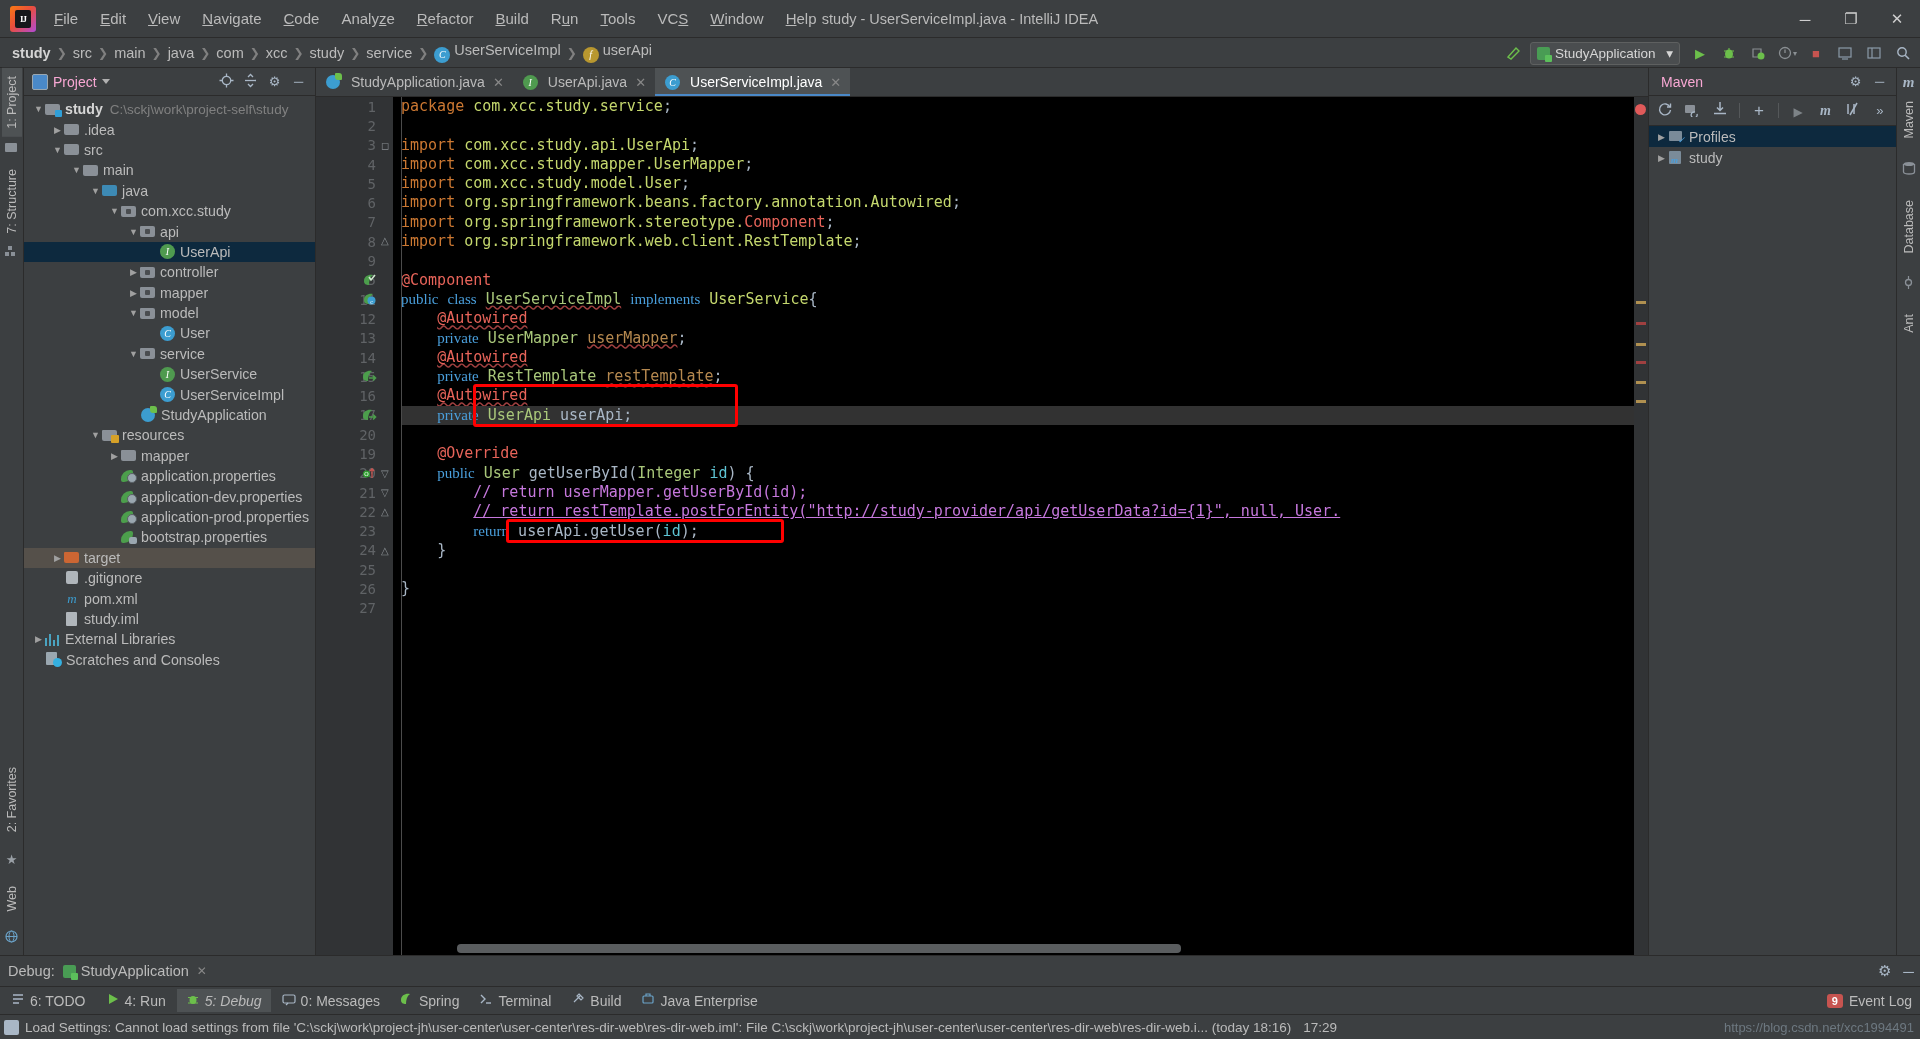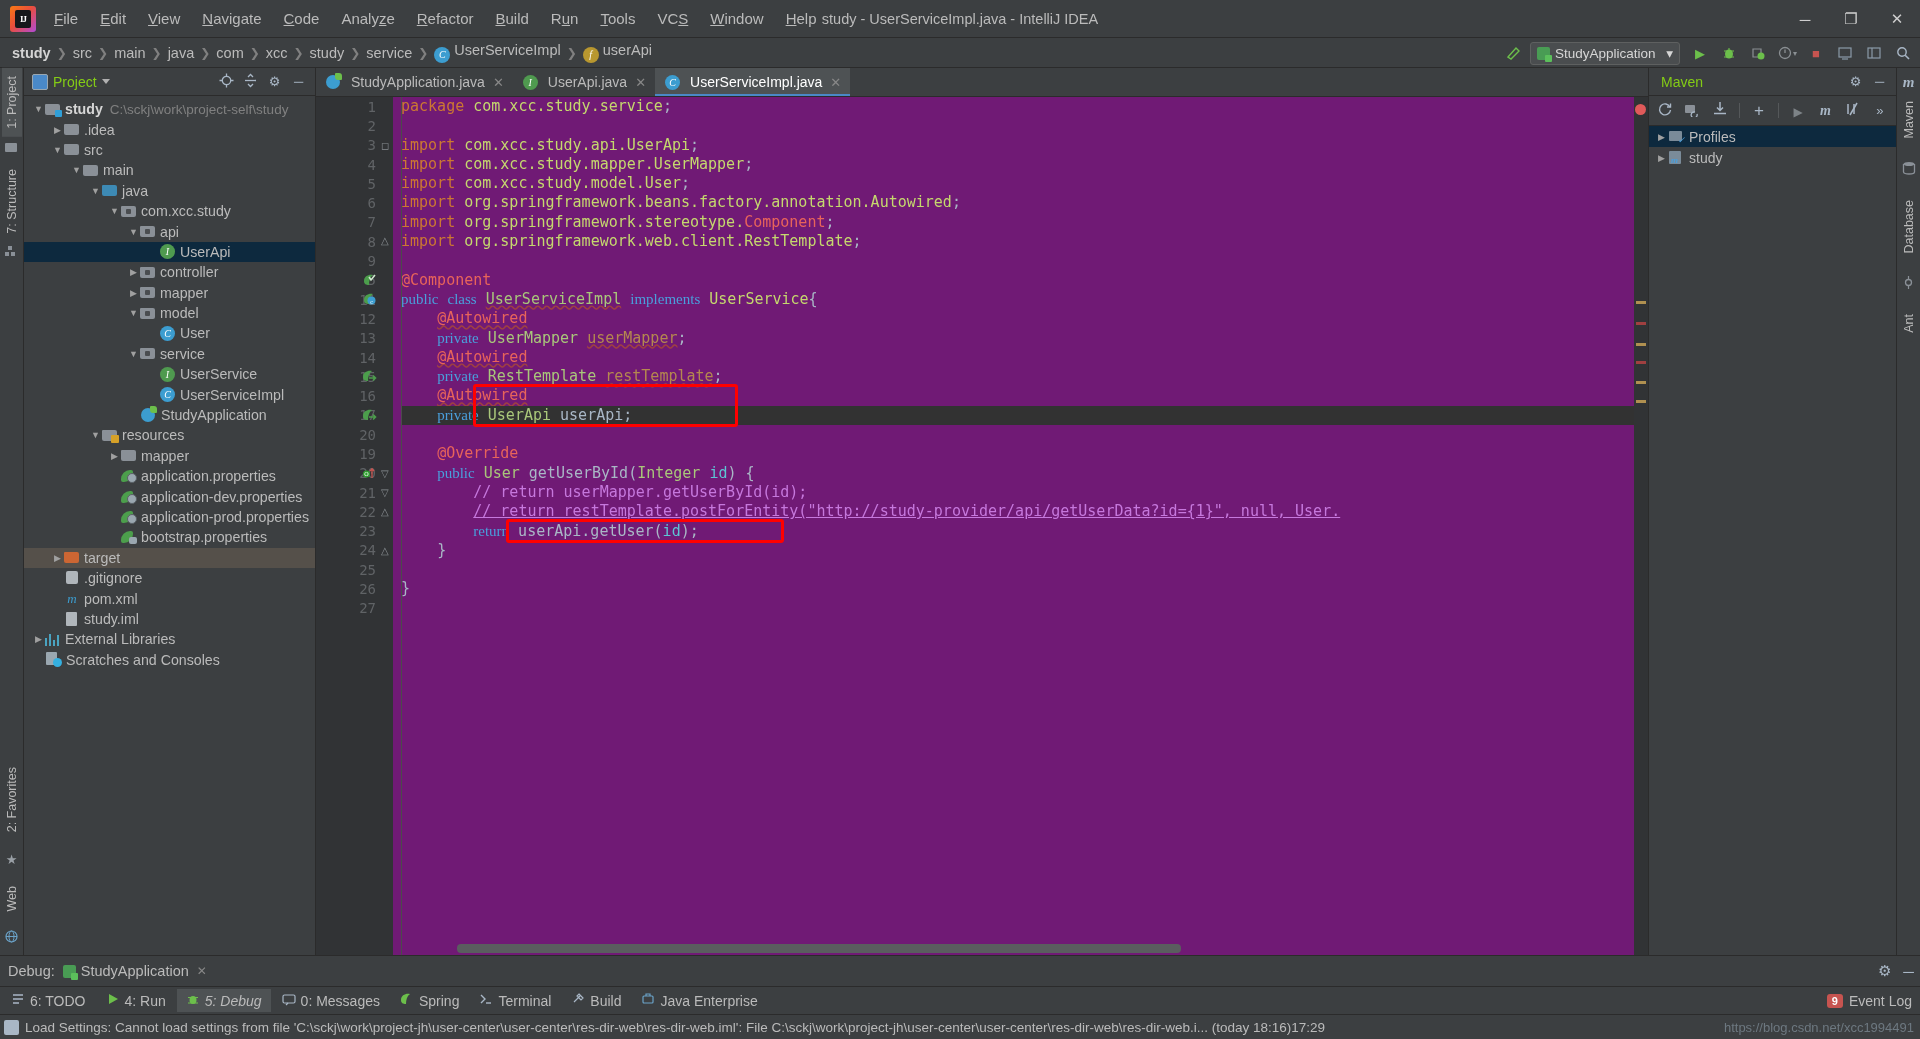--- a/index.html
+++ b/index.html
@@ -63,21 +63,21 @@
   .rail-tab.active { background:#4e5254; }
   .rail-ico { font-size:12px; color:#9aa0a6; padding:5px 0;}
   .rail-bottom { position:absolute; bottom:4px; left:0; right:0; display:flex;
     flex-direction:column; align-items:center; gap:6px;}
 
   
   .project-panel { width:292px; background:#3c3f41; display:flex; flex-direction:column;
     border-right:1px solid #2b2b2b; flex:0 0 292px; min-width:0;}
   .panel-head { height:28px; display:flex; align-items:center; padding:0 4px 0 8px;
     border-bottom:1px solid #2b2b2b; gap:5px;}
-  .panel-title { font-size:14px; color:#84cc16; }
+  .panel-title { font-size:14px; color:#f9a8d4; }
   .panel-ico { width:16px; height:16px; border:1.6px solid #9aa7b0; border-radius:2px;
                background:#4a89c8; flex:0 0 16px;}
   .caret-d { width:0;height:0;border-left:4px solid transparent;border-right:4px solid transparent;
              border-top:5px solid #b0b0b0; }
   .panel-head-right { margin-left:auto; display:flex; align-items:center; gap:7px; padding-right:4px;}
   .phbtn { color:#a9b7c6; font-size:13px; width:17px; text-align:center;}
 
   .tree { flex:1; overflow:hidden; padding-top:3px; font-size:14.2px; }
   .tnode { height:20.4px; display:flex; align-items:center; white-space:nowrap;
            padding-right:4px; cursor:default;}
@@ -137,21 +137,21 @@
                       background:#4a88c7;}
   .tab-x { color:#888; font-size:13px; margin-left:3px;}
 
   .editor-body { flex:1; display:flex; min-height:0; position:relative; overflow:hidden;}
   .gutter { width:64px; flex:0 0 64px; background:#313335; position:relative;}
   .gline { height:19.3px; display:flex; align-items:center; justify-content:flex-end;
            padding-right:4px; color:#606366; font-size:14px;
            font-family:"DejaVu Sans Mono", monospace;}
   .gmark { position:absolute; right:3px; width:15px; height:15px;}
   .fold-col { width:13px; flex:0 0 13px; background:#313335; position:relative; }
-  .code-area { flex:1; position:relative; background:#701a75; overflow:hidden; min-width:0;}
+  .code-area { flex:1; position:relative; background:#000000; overflow:hidden; min-width:0;}
   .code { font-family:"DejaVu Sans Mono", monospace; font-size:15px; line-height:19.3px;
           white-space:pre; padding-left:8px; }
   .cline { height:19.3px; position:relative; }
   .cline.cur { background:#323232; }
   .cline.cur:before{ content:""; position:absolute; left:-85px; right:0; top:0; bottom:0;
      background:#323232; z-index:-1;}
   .kw { color:#cc7832; }
   .kw2 { color:#4a9fdc;font-family:Liberation Serif, serif; }
   .pkgn { color:#c5d86e; }
   .annred { color:#e8645a; }
@@ -904,18 +904,18 @@
       </div>
       <div class="tool-right">
       <span class="badge-red">9</span>
       <span>Event Log</span>
     </div>
   </div>
 
   <div class="status-bar">
     <span class="sb-ico"></span>
     <span style="white-space:nowrap;overflow:hidden;max-width:1430px;display:inline-block">Load Settings: Cannot load settings from file 'C:\sckj\work\project-jh\user-center\user-center\res-dir-web\res-dir-web.iml': File C:\sckj\work\project-jh\user-center\user-center\res-dir-web\res-dir-web.i... (today 18:16)</span>
-    <span style="">17:29</span>
+    <span style="margin-left:12px">17:29</span>
     <div class="status-right">
       <span class="watermark">https://blog.csdn.net/xcc1994491</span>
     </div>
   </div>
 </div>
 
 </body></html>

